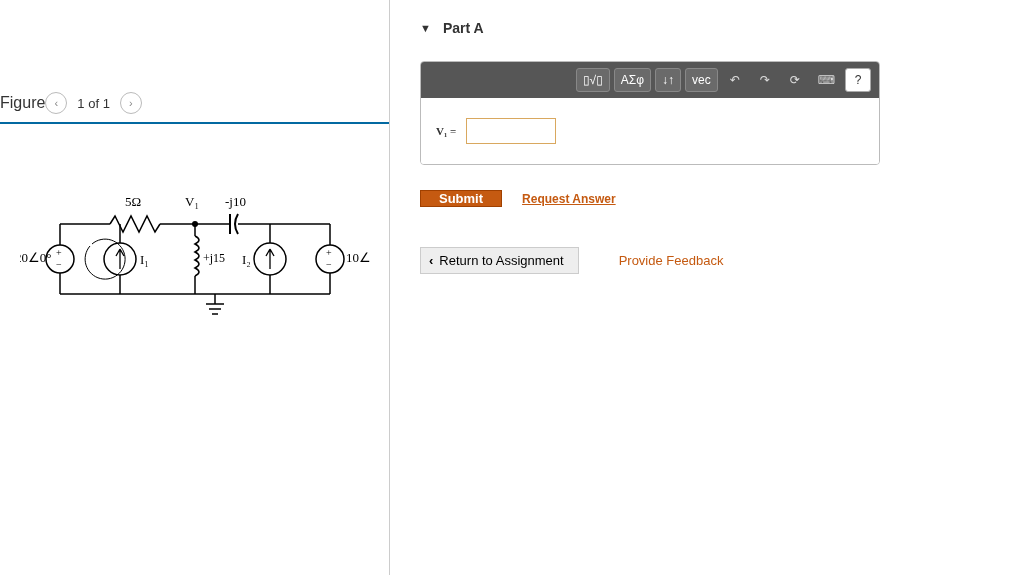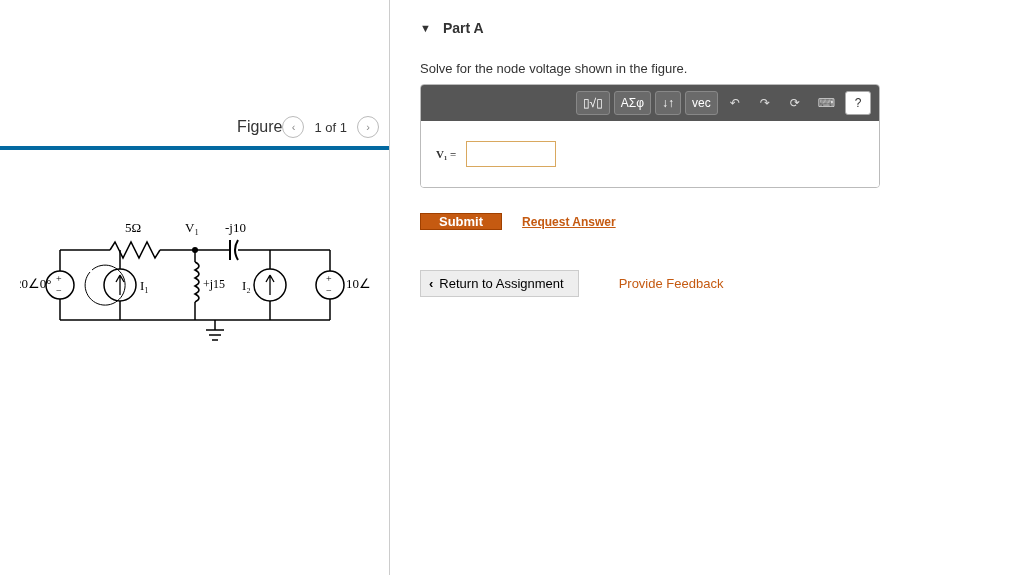--- a/index.html
+++ b/index.html
@@ -2,21 +2,21 @@
 <html><head>
 <meta charset="utf-8">
 <style>
   * { box-sizing: border-box; margin: 0; padding: 0; }
   body { font-family: Arial, Helvetica, sans-serif; font-size: 13px; color: #333; background: #fff; width: 1024px; height: 575px; overflow: hidden; }
   .container { display: flex; width: 100%; height: 100%; }
   .left-panel { width: 390px; border-right: 1px solid #ccc; padding: 0; }
   .right-panel { flex: 1; padding: 20px 30px; }
   .problem-statement { background: #f5f0e0; border: 1px solid #e5dec7; padding: 12px 15px; margin: 10px 5px 20px 5px; font-size: 13px; }
   .problem-statement a { color: #c55a11; text-decoration: none; }
-  .figure-header { display: flex; justify-content: flex-end; align-items: center; padding: 0 10px 8px 0; margin-top: 116px; border-bottom: 4px solid #0369a1; }
+  .figure-header { display: flex; justify-content: flex-start; align-items: center; padding: 0 10px 8px 0; margin-top: 92px; border-bottom: 2px solid #0369a1; }
   .figure-title { font-size: 16px; color: #333; }
   .figure-nav { display: flex; align-items: center; gap: 6px; }
   .nav-btn { width: 22px; height: 22px; border-radius: 50%; border: 1px solid #bbb; background: #fff; display: flex; align-items: center; justify-content: center; font-size: 11px; color: #888; cursor: pointer; }
   .nav-count { font-size: 13px; color: #333; margin: 0 4px; }
   .figure-image { margin-top: 60px; padding: 0 20px; }
   .part-header { display: flex; align-items: center; gap: 12px; font-weight: bold; font-size: 14px; margin-bottom: 25px; }
   .part-header .caret { font-size: 11px; }
   .instruction { font-size: 13px; margin-bottom: 8px; }
   .instruction-bold { font-size: 13px; font-weight: bold; margin-bottom: 20px; }
   .answer-box { border: 1px solid #bbb; border-radius: 4px; overflow: hidden; margin-bottom: 25px; width: 460px; }
@@ -107,21 +107,20 @@
         <line x1="192" y1="130" x2="198" y2="130" stroke="#000" stroke-width="1.5"></line>
       </svg>
     </div>
   </div>
 
   <div class="right-panel">
     <div class="part-header">
       <span class="caret">▼</span>
       <span>Part A</span>
     </div>
-    <div class="instruction">Solve for the node voltage shown in the figure.</div>
 
     <div class="answer-box">
       <div class="toolbar">
         <div class="tool-btn">▯√▯</div>
         <div class="tool-btn">ΑΣφ</div>
         <div class="tool-btn">↓↑</div>
         <div class="tool-btn">vec</div>
         <div class="tool-btn light">↶</div>
         <div class="tool-btn light">↷</div>
         <div class="tool-btn light">⟳</div>

